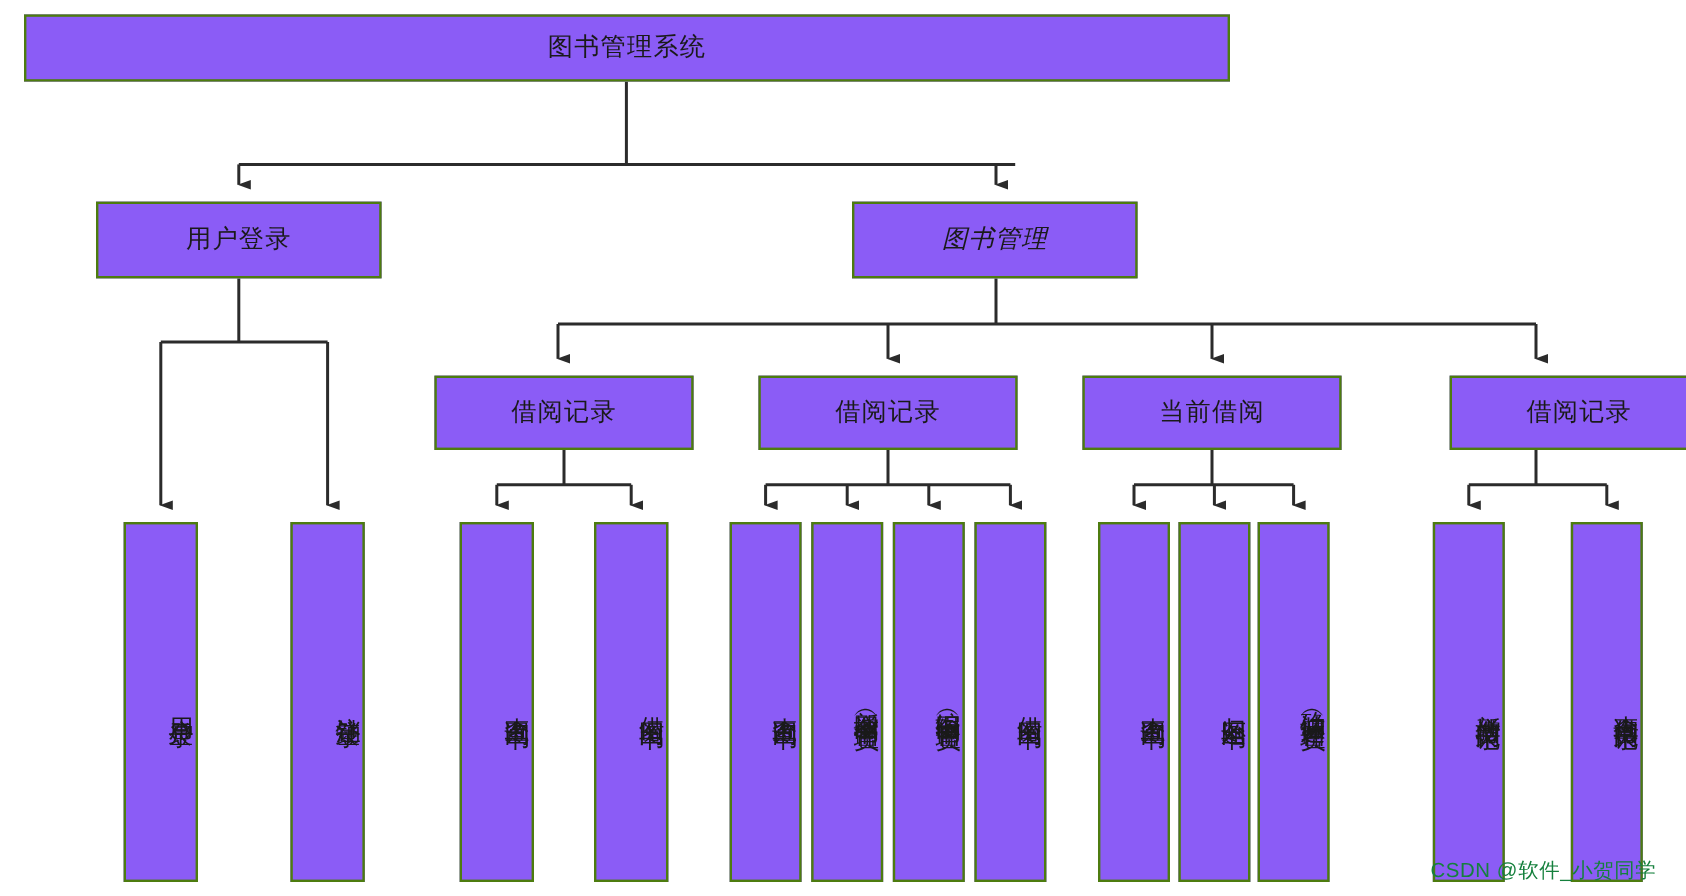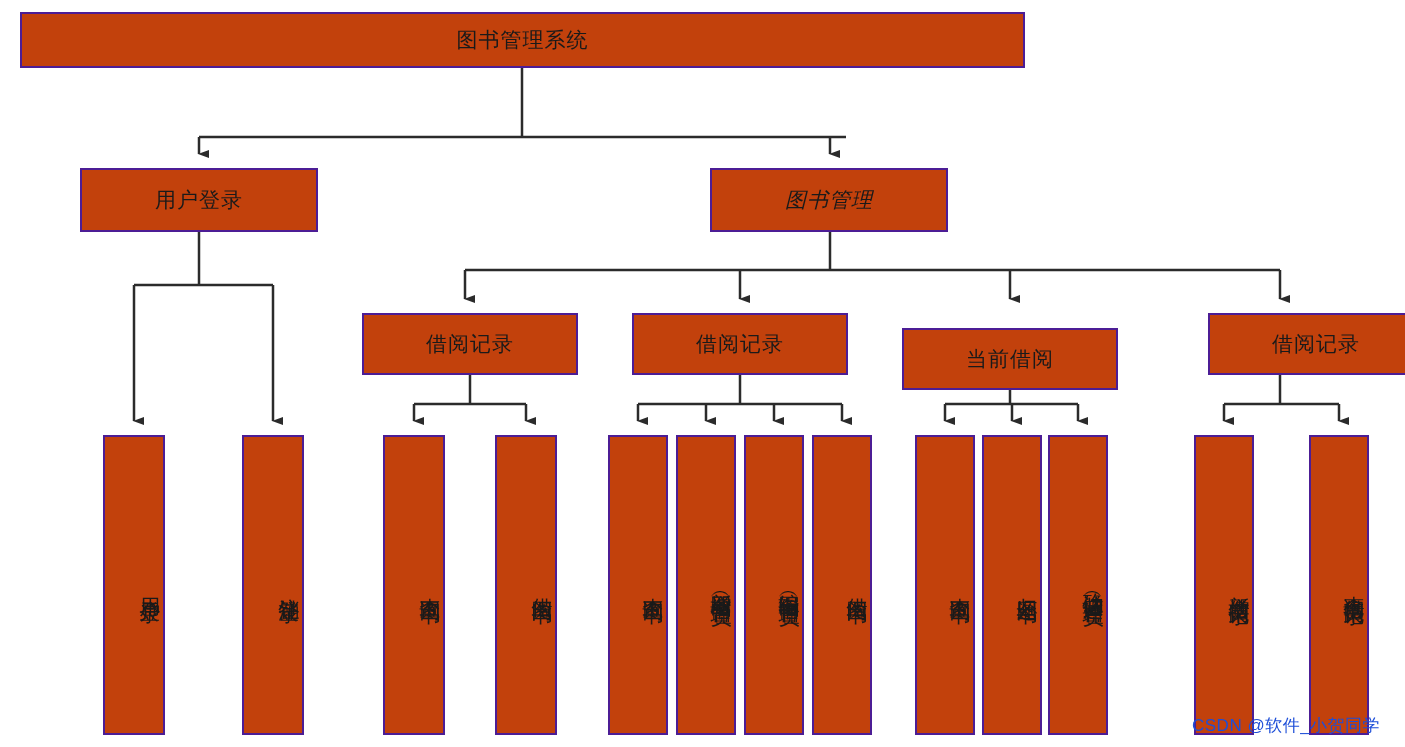--- a/index.html
+++ b/index.html
@@ -13,22 +13,22 @@
   #canvas {
     position: relative;
     width: 1405px;
     height: 747px;
     background: #ffffff;
     overflow: hidden;
   }
   .node {
     position: absolute;
     box-sizing: border-box;
-    border: 2px solid #4c1d95;
-    background: #c2410c;
+    border: 2px solid #4d7c0f;
+    background: #8b5cf6;
     display: flex;
     align-items: center;
     justify-content: center;
     color: #1a1a1a;
   }
   .node.horiz {
     font-size: 21px;
     letter-spacing: 1px;
     line-height: 1.2;
   }
@@ -54,21 +54,21 @@
     top: 0;
     width: 1405px;
     height: 747px;
     pointer-events: none;
   }
   .watermark {
     position: absolute;
     left: 1192px;
     top: 714px;
     font-size: 17px;
-    color: #1d4ed8;
+    color: #15803d;
     white-space: nowrap;
     letter-spacing: 0.5px;
   }
 </style>
 </head>
 <body>
 
 <div id="canvas">
 
   <svg class="links" viewBox="0 0 1405 747">
@@ -131,21 +131,21 @@
   <div class="node horiz" style="left:710px; top:168px; width:238px; height:64px;font-style:italic;">
     <span>图书管理</span>
   </div>
 
   <div class="node horiz" style="left:362px; top:313px; width:216px; height:62px;">
     <span>借阅记录</span>
   </div>
   <div class="node horiz" style="left:632px; top:313px; width:216px; height:62px;">
     <span>借阅记录</span>
   </div>
-  <div class="node horiz" style="left:902px; top:328px; width:216px; height:62px;">
+  <div class="node horiz" style="left:902px; top:313px; width:216px; height:62px;">
     <span>当前借阅</span>
   </div>
   <div class="node horiz" style="left:1172px; top:313px; width:216px; height:62px;margin-left:36px;">
     <span>借阅记录</span>
   </div>
 
   <div class="node vert" style="left:103px; top:435px; width:62px; height:300px;">
     <span class="vlabel">用户登录</span>
   </div>
   <div class="node vert" style="left:242px; top:435px; width:62px; height:300px;">

